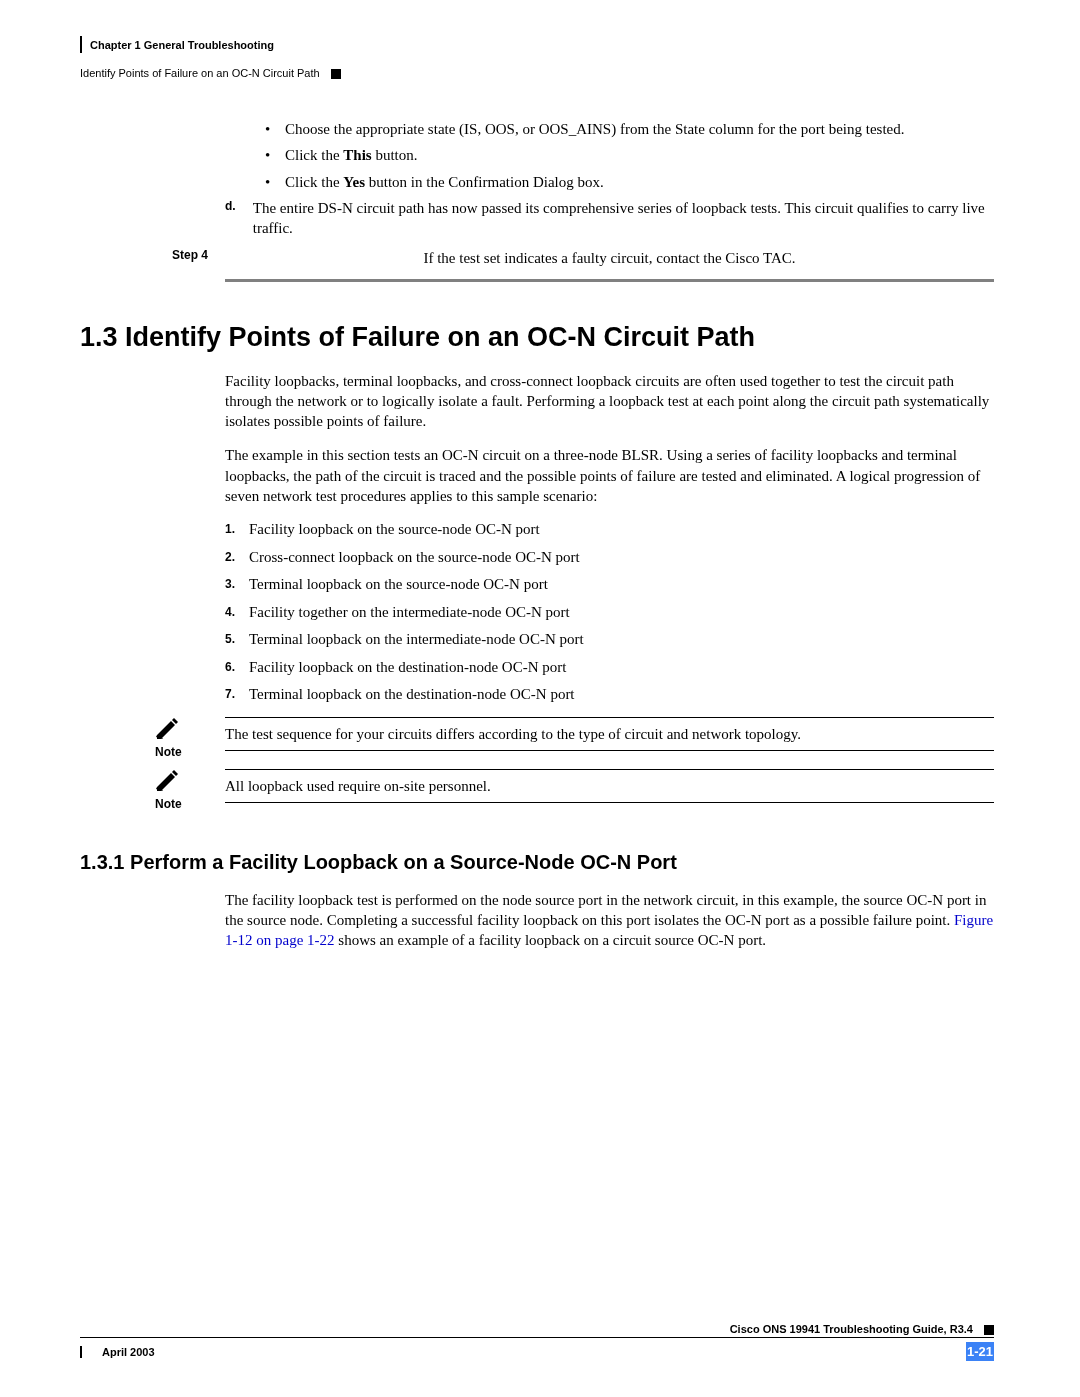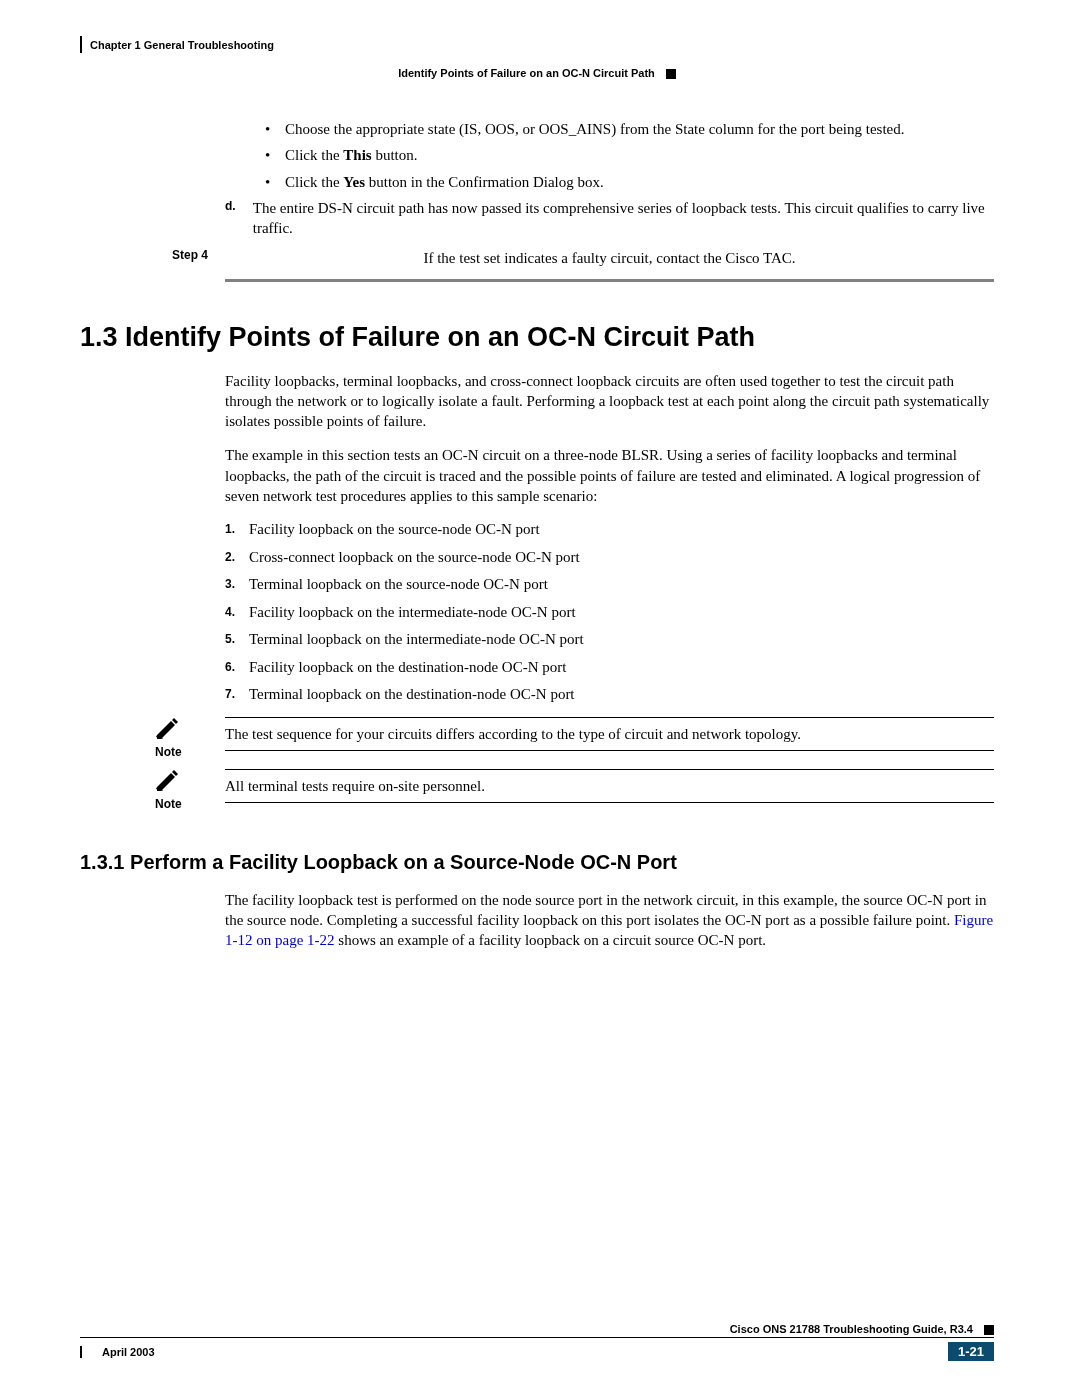--- a/index.html
+++ b/index.html
@@ -21,24 +21,24 @@
     font-family: Arial, Helvetica, sans-serif;
     font-size: 11px;
     font-weight: bold;
     margin-bottom: 6px;
   }
   .header-line {
     border-left: 2px solid #000;
     padding-left: 8px;
   }
   .header-breadcrumb {
-    text-align: center;
+    text-align: left;
     font-family: Arial, Helvetica, sans-serif;
     font-size: 11px;
-    font-weight: bold;
+    font-weight: normal;
     margin-top: 14px;
     margin-bottom: 40px;
   }
   .header-breadcrumb .square {
     display: inline-block;
     width: 10px;
     height: 10px;
     background: #000;
     margin-left: 8px;
     vertical-align: middle;
@@ -195,23 +195,23 @@
     display: flex;
     justify-content: space-between;
     align-items: center;
     padding-top: 4px;
   }
   .footer-left {
     border-left: 2px solid #000;
     padding-left: 20px;
   }
   .page-num {
-    background: #0c4a6e;
+    background: #3b82f6;
     color: #fff;
-    padding: 2px 10px;
+    padding: 2px 1px;
     font-size: 13px;
   }
 </style>
 </head>
 <body>
 
 <div class="page">
 
   <div class="header-line">
     <span class="header">Chapter 1      General Troubleshooting</span>
@@ -247,21 +247,21 @@
 
     <div class="h1">1.3  Identify Points of Failure on an OC-N Circuit Path</div>
 
     <p class="para">Facility loopbacks, terminal loopbacks, and cross-connect loopback circuits are often used together to test the circuit path through the network or to logically isolate a fault. Performing a loopback test at each point along the circuit path systematically isolates possible points of failure.</p>
     <p class="para">The example in this section tests an OC-N circuit on a three-node BLSR. Using a series of facility loopbacks and terminal loopbacks, the path of the circuit is traced and the possible points of failure are tested and eliminated. A logical progression of seven network test procedures applies to this sample scenario:</p>
 
     <ol class="num-list">
       <li><span class="n">1.</span><span>Facility loopback on the source-node OC-N port</span></li>
       <li><span class="n">2.</span><span>Cross-connect loopback on the source-node OC-N port</span></li>
       <li><span class="n">3.</span><span>Terminal loopback on the source-node OC-N port</span></li>
-      <li><span class="n">4.</span><span>Facility loopback on the intermediate-node OC-N port</span></li>
+      <li><span class="n">4.</span><span>Facility together on the intermediate-node OC-N port</span></li>
       <li><span class="n">5.</span><span>Terminal loopback on the intermediate-node OC-N port</span></li>
       <li><span class="n">6.</span><span>Facility loopback on the destination-node OC-N port</span></li>
       <li><span class="n">7.</span><span>Terminal loopback on the destination-node OC-N port</span></li>
     </ol>
 
     <div class="note-block">
       <div class="note-icon">
         <svg viewBox="0 0 26 22">
           <path d="M2 18 L16 4 L20 8 L6 22 L2 22 Z M17 3 L19 1 L23 5 L21 7 Z" fill="#000"></path>
           <path d="M1 20 C3 21 5 21 8 22 C6 19 5 19 2 18 Z" fill="#000"></path>
@@ -272,34 +272,34 @@
     </div>
 
     <div class="note-block">
       <div class="note-icon">
         <svg viewBox="0 0 26 22">
           <path d="M2 18 L16 4 L20 8 L6 22 L2 22 Z M17 3 L19 1 L23 5 L21 7 Z" fill="#000"></path>
           <path d="M1 20 C3 21 5 21 8 22 C6 19 5 19 2 18 Z" fill="#000"></path>
         </svg>
         <span class="note-label">Note</span>
       </div>
-      <div class="note-body">All terminal tests require on-site personnel.</div>
+      <div class="note-body">All loopback used require on-site personnel.</div>
     </div>
 
     <div class="h2">1.3.1  Perform a Facility Loopback on a Source-Node OC-N Port</div>
 
     <p class="para">
       <span>The facility loopback test is performed on the node source port in the network circuit, in this example, the source OC-N port in the source node. Completing a successful facility loopback on this port isolates the OC-N port as a possible failure point. </span><span class="link">Figure 1-12 on page 1-22</span><span> shows an example of a facility loopback on a circuit source OC-N port.</span>
     </p>
 
   </div>
 
   <div class="footer">
     <div class="footer-top">
-      <span>Cisco ONS 21788 Troubleshooting Guide, R3.4</span>
+      <span>Cisco ONS 19941 Troubleshooting Guide, R3.4</span>
       <span class="square"></span>
     </div>
     <div class="footer-bottom">
       <div class="footer-left">April 2003</div>
       <div class="page-num">1-21</div>
     </div>
   </div>
 
 </div>
 

